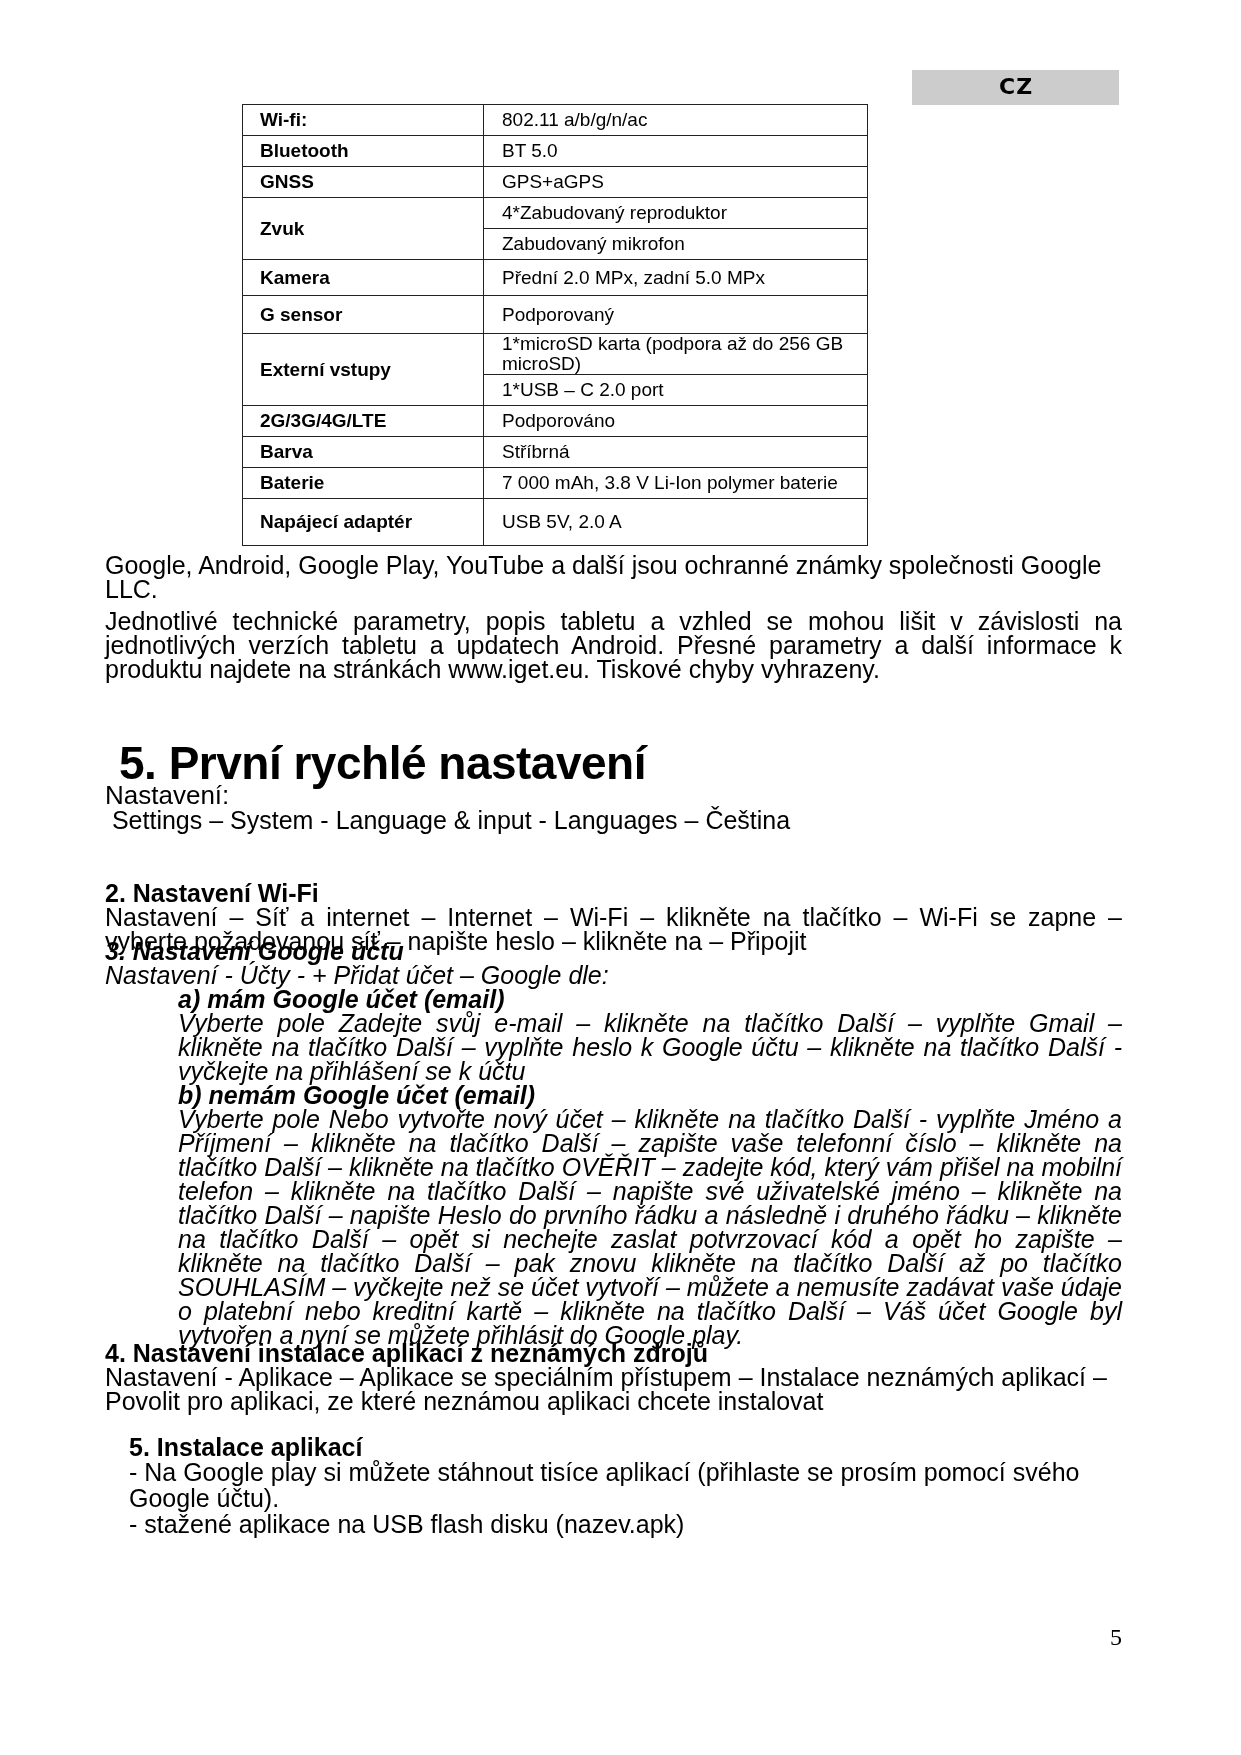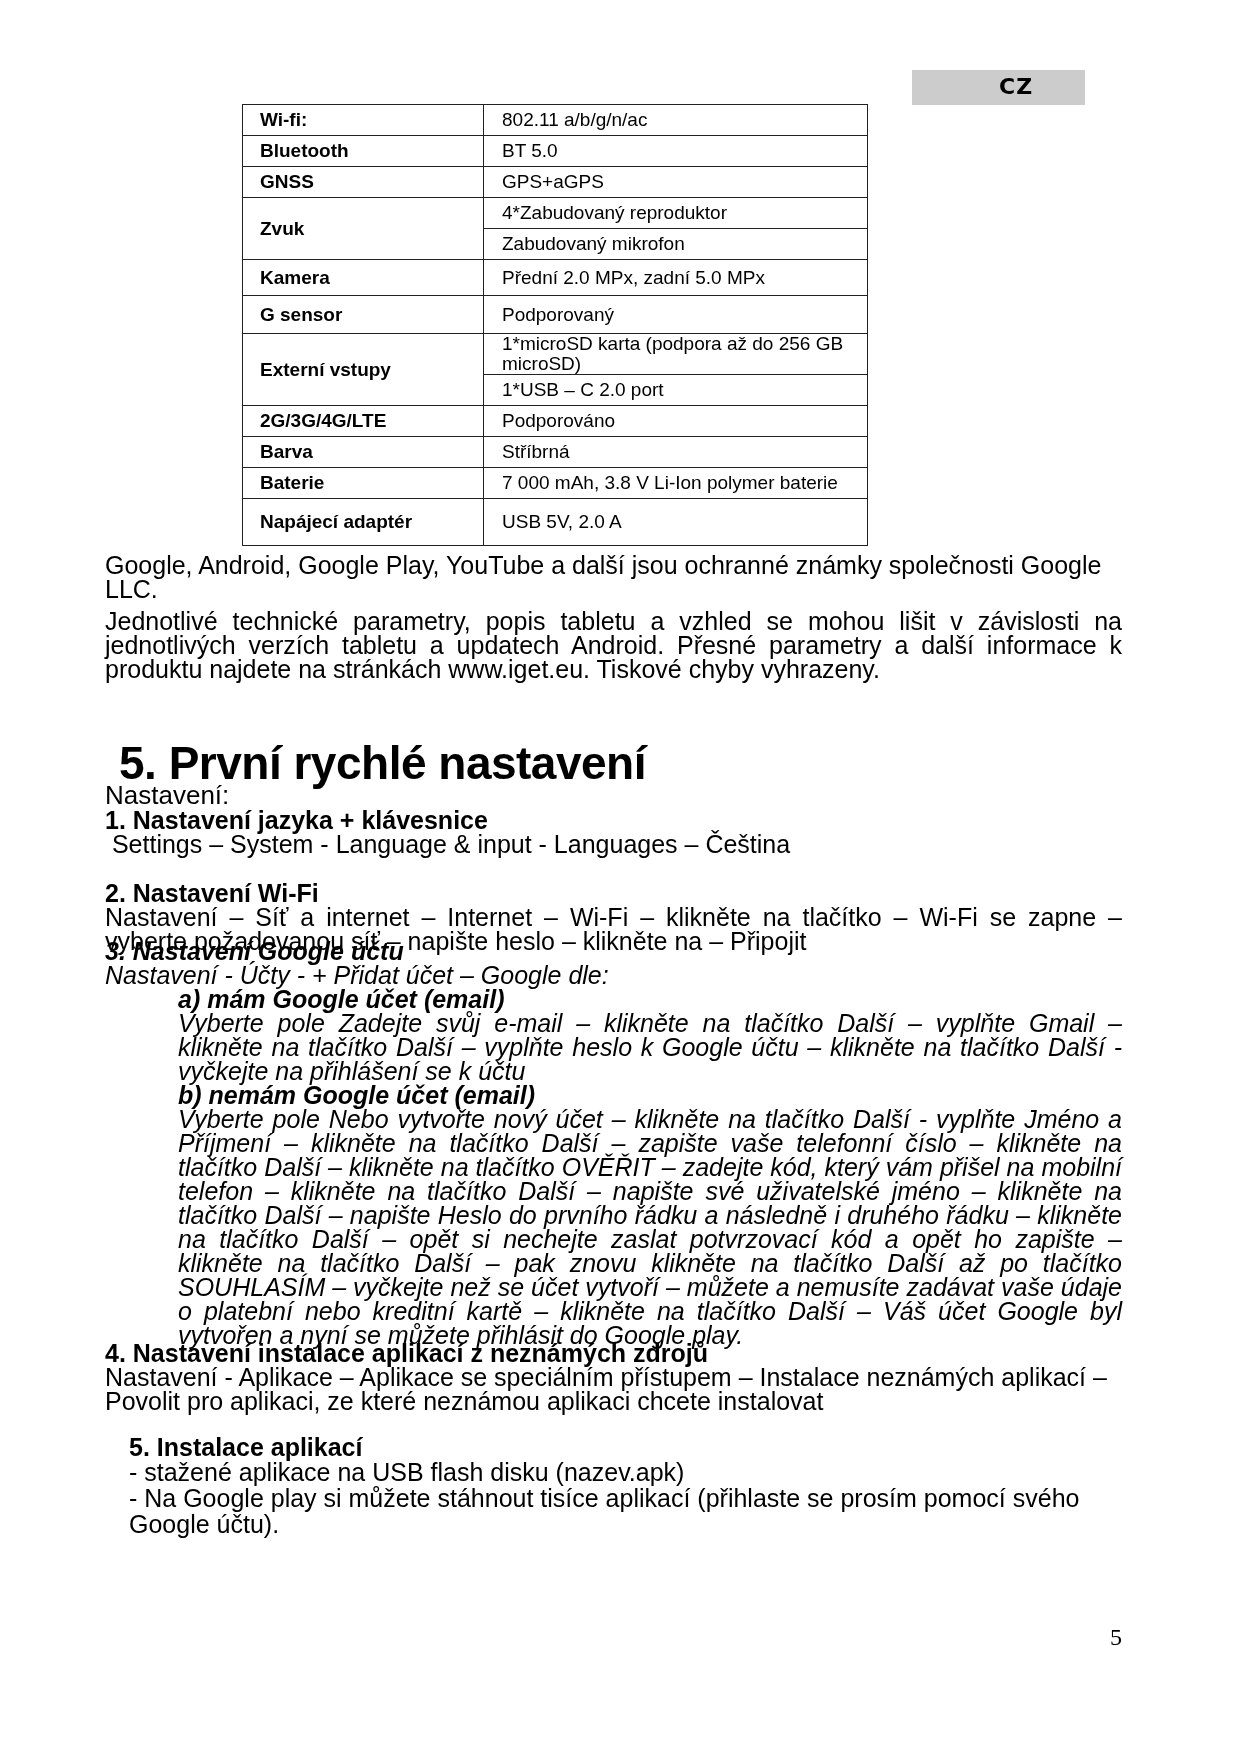--- a/index.html
+++ b/index.html
@@ -1,21 +1,21 @@
 <!DOCTYPE html>
 <html><head>
 <meta charset="utf-8">
 <style>
   html, body { margin: 0; padding: 0; background: #ffffff; }
   body {
     width: 1241px; height: 1755px; position: relative; overflow: hidden;
     font-family: "Liberation Sans", sans-serif; color: #000;
   }
   .lang-tab {
-    position: absolute; left: 912px; top: 70px; width: 173px; height: 35px;
+    position: absolute; left: 912px; top: 70px; width: 207px; height: 35px;
     background: #cccccc;
   }
   .lang-tab span {
     position: absolute; left: 87px; top: 4px;
     font-family: "DejaVu Sans", sans-serif; font-weight: bold; font-size: 22px;
     letter-spacing: 1px;
   }
   table.spec {
     position: absolute; left: 242px; top: 104px; width: 626px;
     border-collapse: collapse; font-size: 19px;
@@ -105,21 +105,20 @@
 </table>
 
 <p class="text-block" style="top:553px;">Google, Android, Google Play, YouTube a další jsou ochranné známky společnosti Google LLC.</p>
 
 <p class="text-block justify" style="top:609px;">Jednotlivé technické parametry, popis tabletu a vzhled se mohou lišit v závislosti na jednotlivých verzích tabletu a updatech Android. Přesné parametry a další informace k produktu najdete na stránkách www.iget.eu. Tiskové chyby vyhrazeny.</p>
 
 <h1 class="h1" style="margin:15px;">5. První rychlé nastavení</h1>
 <h2 class="h2" style="margin:0;font-weight:normal;">Nastavení:</h2>
 
 <div class="text-block" style="top:808px;">
-  <p class="sec-title">1. Nastavení jazyka + klávesnice</p>
   <p style="white-space:pre;"> Settings – System - Language &amp; input - Languages – Čeština</p>
 </div>
 
 <div class="text-block justify" style="top:881px;">
   <p class="sec-title">2. Nastavení Wi-Fi</p>
   <p>Nastavení – Síť a internet – Internet – Wi-Fi – klikněte na tlačítko – Wi-Fi se zapne – vyberte požadovanou síť – napište heslo – klikněte na – Připojit</p>
 </div>
 
 <div class="text-block" style="top:939px;font-style:italic;">
   <p class="sec-title">3. Nastavení Google účtu</p>
@@ -134,17 +133,17 @@
   </div>
 </div>
 
 <div class="text-block" style="top:1341px; width:1062px;">
   <p class="sec-title">4. Nastavení instalace aplikací z neznámých zdrojů</p>
   <p>Nastavení - Aplikace – Aplikace se speciálním přístupem – Instalace neznámých aplikací – Povolit pro aplikaci, ze které neznámou aplikaci chcete instalovat</p>
 </div>
 
 <div class="text-block" style="top:1435px; line-height:26px;margin-left:24px;">
   <p class="sec-title" style="line-height:24px;">5. Instalace aplikací</p>
+  <p>- Na Google play si můžete stáhnout tisíce aplikací (přihlaste se prosím pomocí svého Google účtu).</p>
   <p>- stažené aplikace na USB flash disku (nazev.apk)</p>
-  <p>- Na Google play si můžete stáhnout tisíce aplikací (přihlaste se prosím pomocí svého Google účtu).</p>
 </div>
 
 <div class="page-num">5</div>
 
 </body></html>

